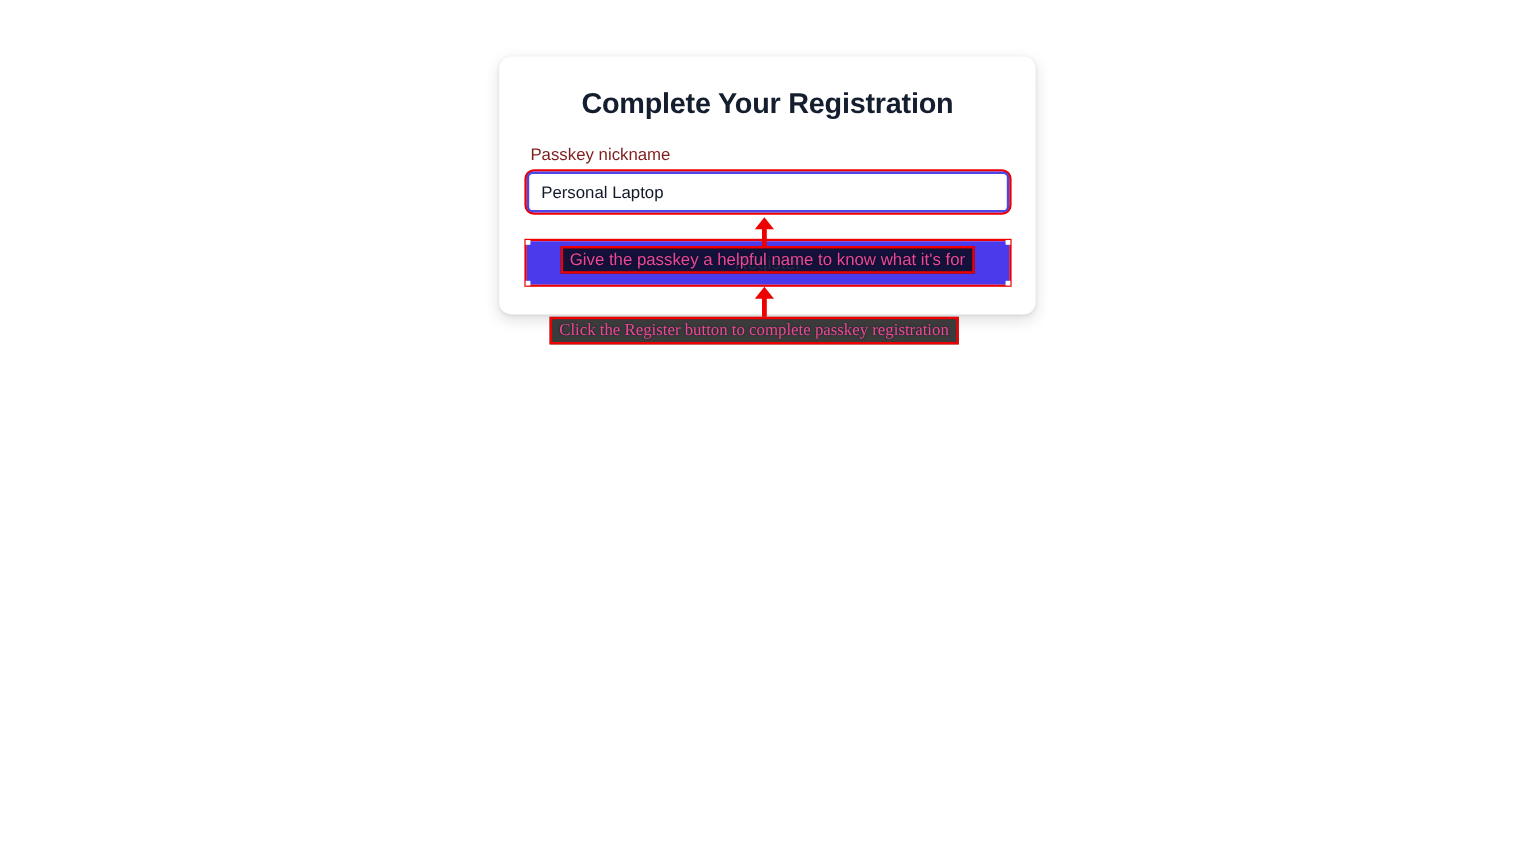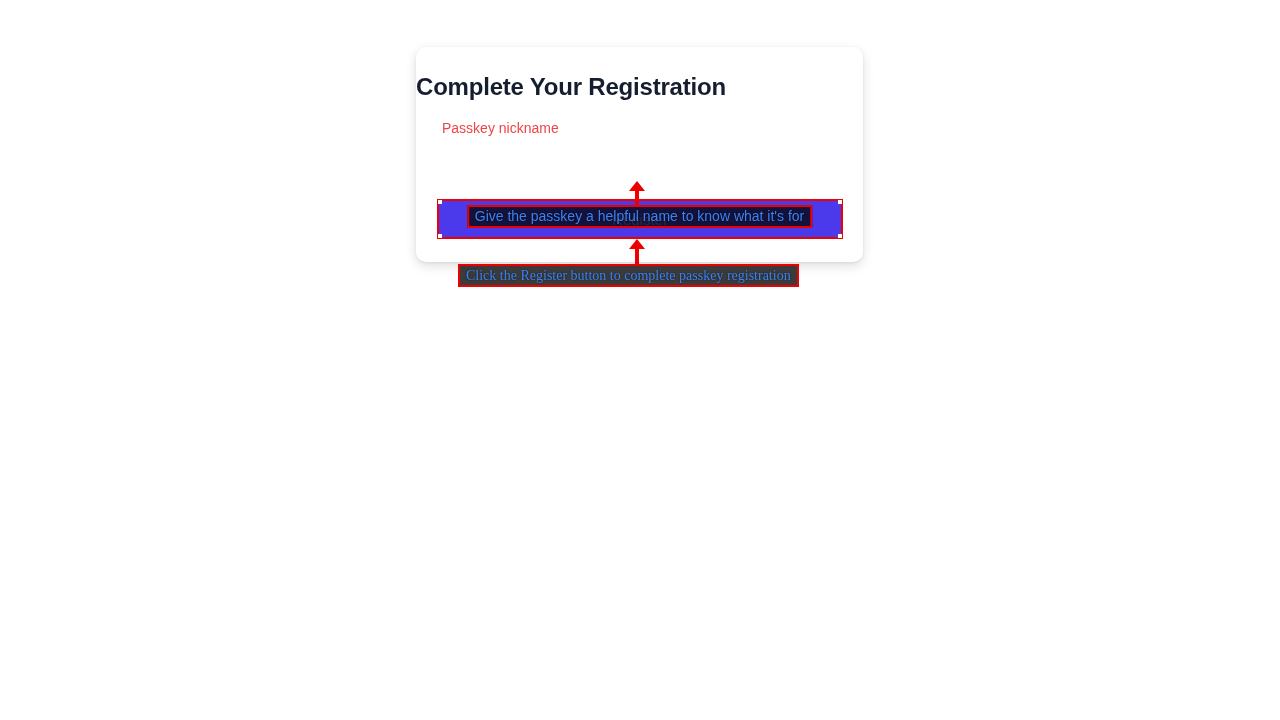--- a/index.html
+++ b/index.html
@@ -13,31 +13,31 @@
     position: absolute;
     left: 416px; top: 47px;
     width: 447px; height: 215px;
     background: #ffffff;
     border-radius: 10px;
     box-shadow: 0 4px 12px rgba(0,0,0,0.13), 0 1px 3px rgba(0,0,0,0.07);
   }
   .card-title {
     position: absolute;
     top: 26px; left: 0; right: 0;
-    text-align: left;
+    text-align: center;
     font-size: 24px;
     font-weight: 700;
     letter-spacing: -0.2px;
     color: #141e2e;
   }
   .field-label {
     position: absolute;
     top: 73px; left: 26px;
     font-size: 14px;
-    color: #ef4444;
+    color: #7f1d1d;
   }
 
   
   .input-annotation {
     position: absolute;
     left: 21px; top: 94px;
     width: 406px; height: 38px;
     border: 2.5px solid #ee0000;
     border-radius: 8px;
     background: #ffffff;
@@ -83,21 +83,21 @@
   .handle.tr { right: -1px; top: -1px; }
   .handle.bl { left: -1px; bottom: -1px; }
   .handle.br { right: -1px; bottom: -1px; }
 
   
   .tooltip {
     position: absolute;
     white-space: nowrap;
     font-size: 14px;
     line-height: 17px;
-    color: #3b82f6;
+    color: #ec4899;
     padding: 1px 6px;
     border: 2px solid #ee0000;
     text-shadow: 0 0 2px rgba(0,0,0,0.6);
   }
   .tooltip-nickname {
     left: 50%; top: 158px;
     transform: translateX(-50%);
     background: rgba(14, 14, 40, 0.90);
     z-index: 3;
   }
@@ -130,20 +130,23 @@
 <body>
 
 <div class="stage">
 
   <div class="card">
 
     <h2 class="card-title">Complete Your Registration</h2>
 
     <label class="field-label">Passkey nickname</label>
 
+    <div class="input-annotation">
+      <input class="nickname-input" type="text" value="Personal Laptop" style="">
+    </div>
 
     <div class="button-annotation">
       <button class="register-button">Register</button>
       <span class="handle tl"></span>
       <span class="handle tr"></span>
       <span class="handle bl"></span>
       <span class="handle br"></span>
     </div>
 
     <div class="tooltip tooltip-nickname">Give the passkey a helpful name to know what it's for</div>

